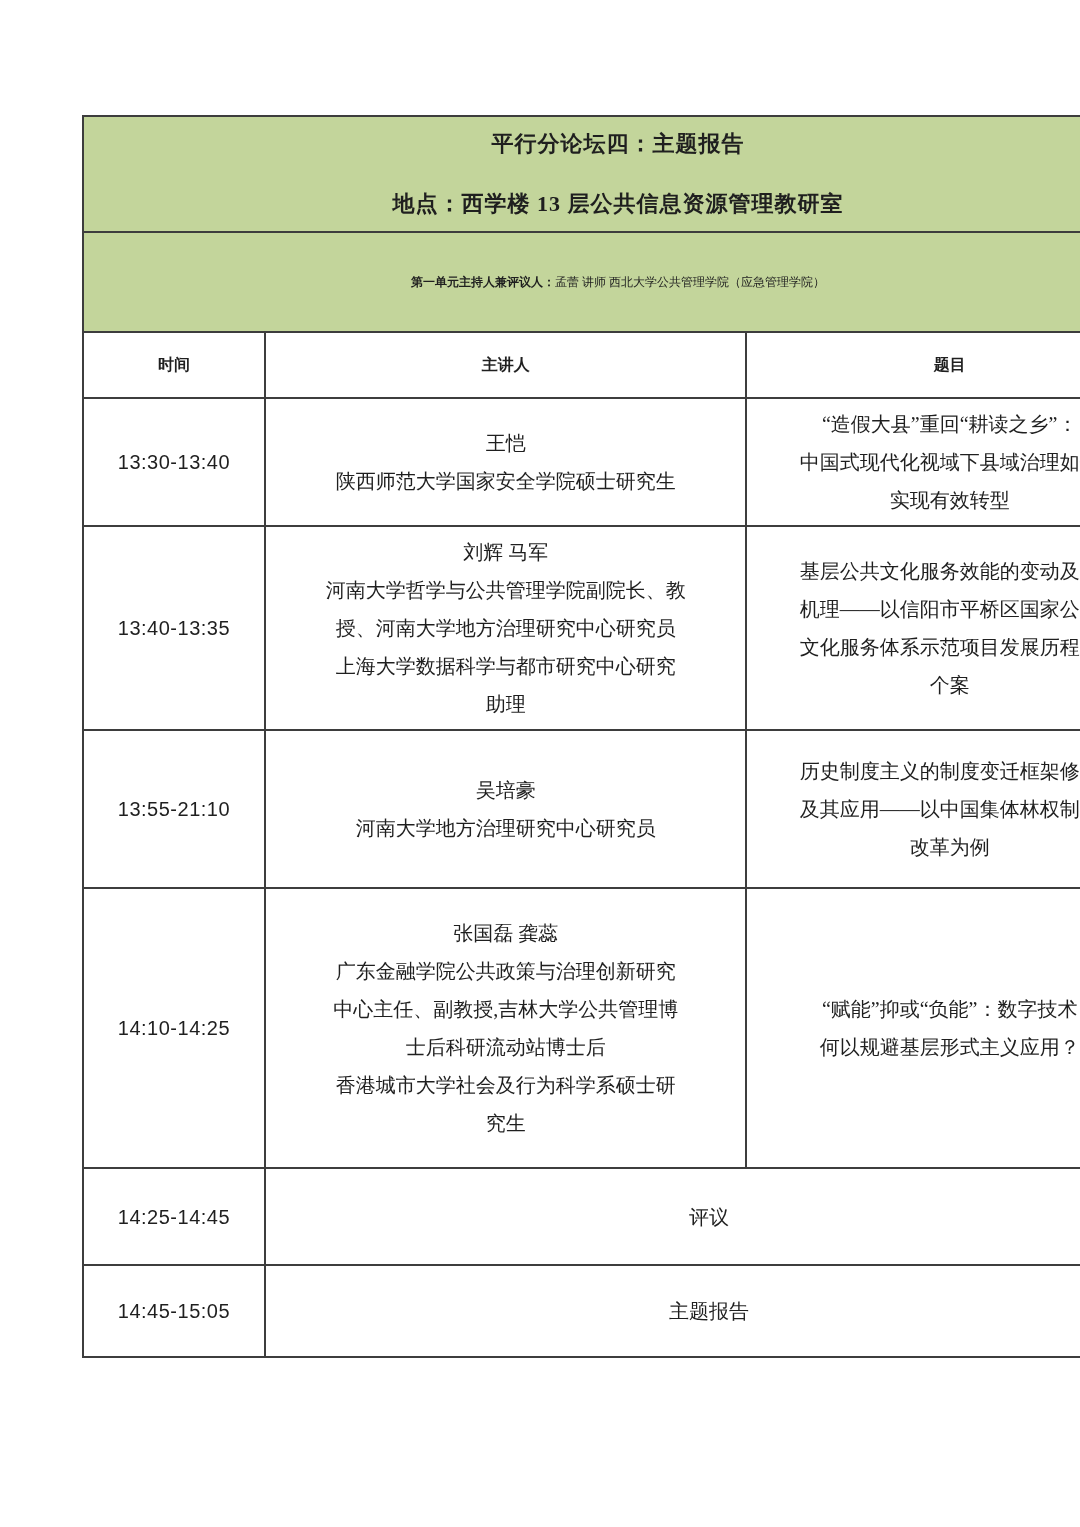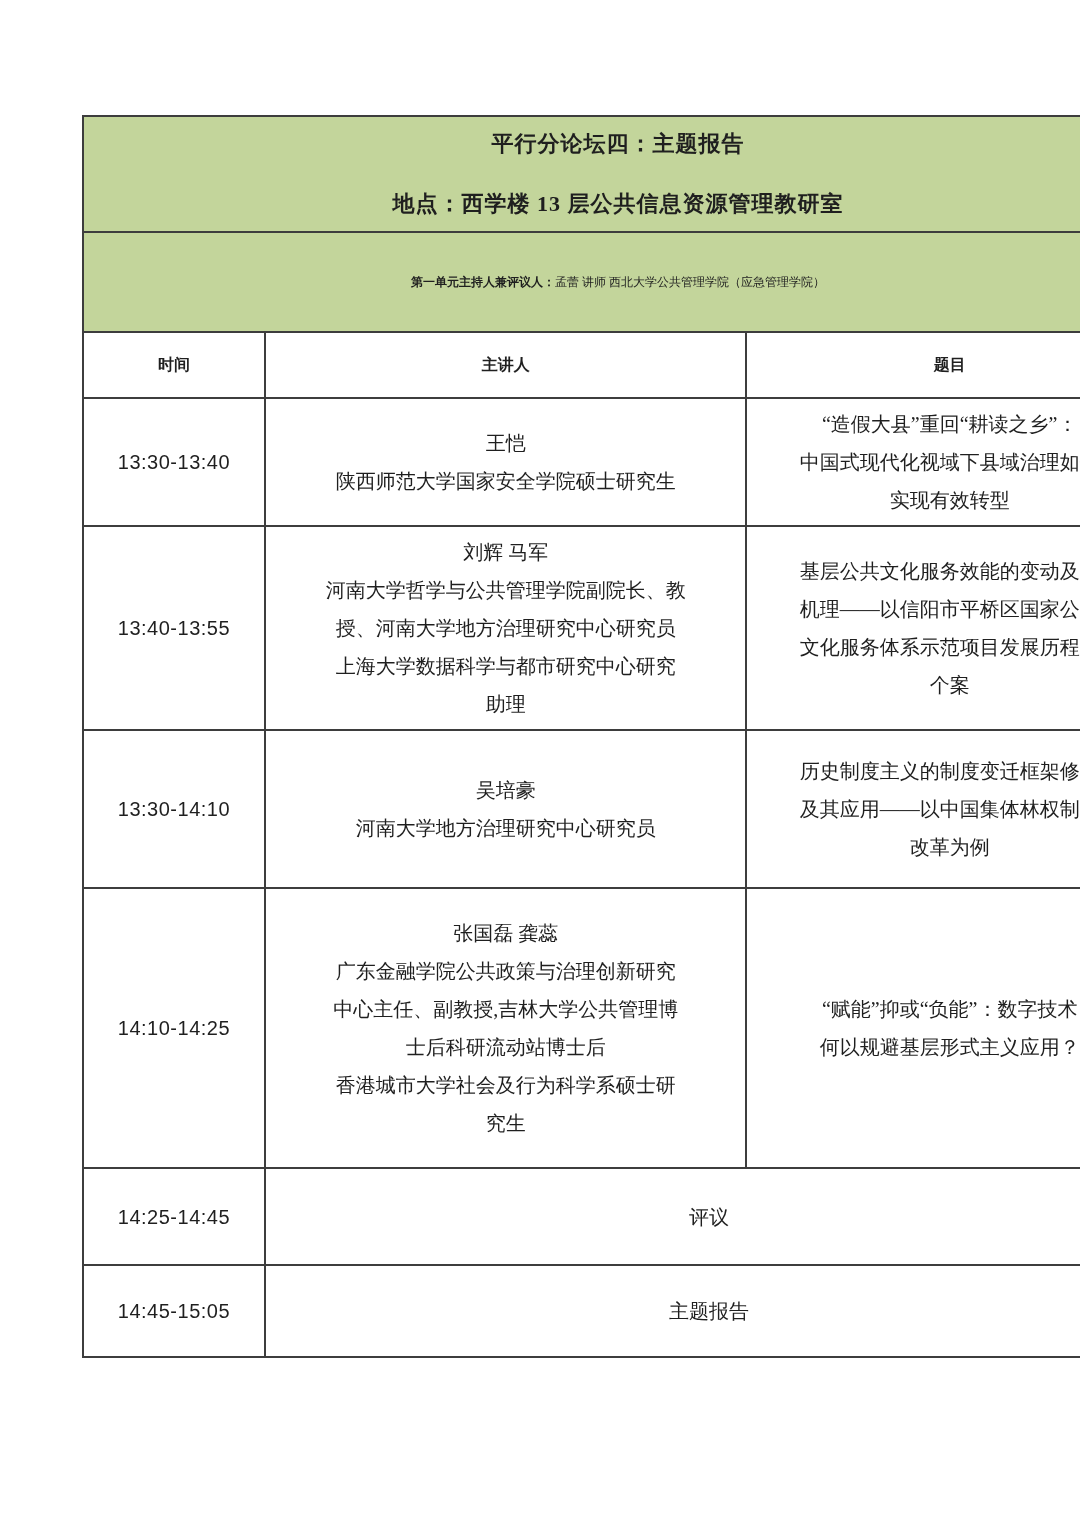--- a/index.html
+++ b/index.html
@@ -105,34 +105,34 @@
       <tr class="row-1">
         <td class="time-cell">13:30-13:40</td>
         <td class="cell-multiline">王恺
 陕西师范大学国家安全学院硕士研究生</td>
         <td class="cell-multiline">“造假大县”重回“耕读之乡”：
 中国式现代化视域下县域治理如何
 实现有效转型</td>
       </tr>
 
       <tr class="row-2">
-        <td class="time-cell">13:40-13:55</td>
+        <td class="time-cell">13:40-13:35</td>
         <td class="cell-multiline">刘辉 马军
 河南大学哲学与公共管理学院副院长、教
 授、河南大学地方治理研究中心研究员
 上海大学数据科学与都市研究中心研究
 助理</td>
         <td class="cell-multiline">基层公共文化服务效能的变动及其
 机理——以信阳市平桥区国家公共
 文化服务体系示范项目发展历程为
 个案</td>
       </tr>
 
       <tr class="row-3">
-        <td class="time-cell">13:30-14:10</td>
+        <td class="time-cell">13:55-21:10</td>
         <td class="cell-multiline">吴培豪
 河南大学地方治理研究中心研究员</td>
         <td class="cell-multiline">历史制度主义的制度变迁框架修正
 及其应用——以中国集体林权制度
 改革为例</td>
       </tr>
 
       <tr class="row-4">
         <td class="time-cell">14:10-14:25</td>
         <td class="cell-multiline">张国磊 龚蕊

